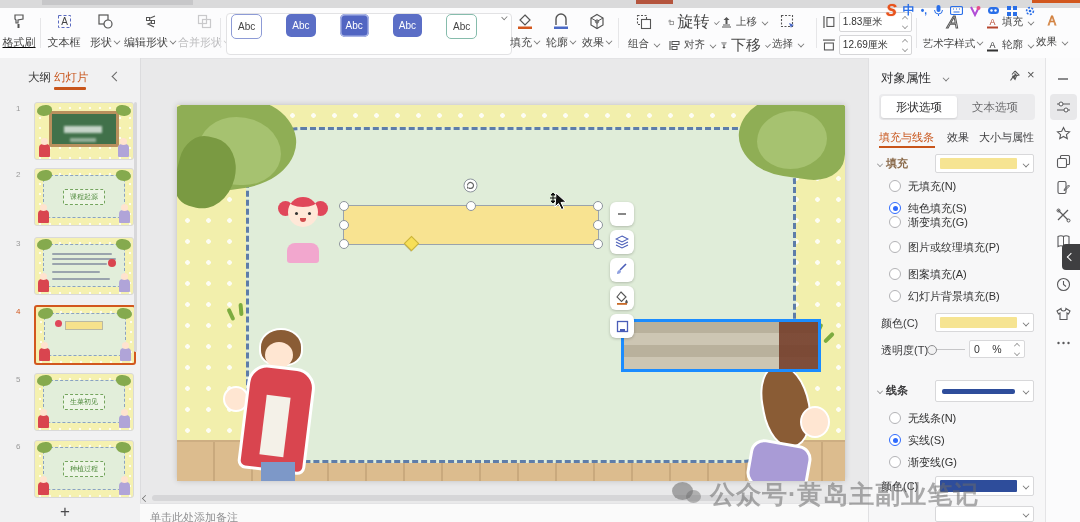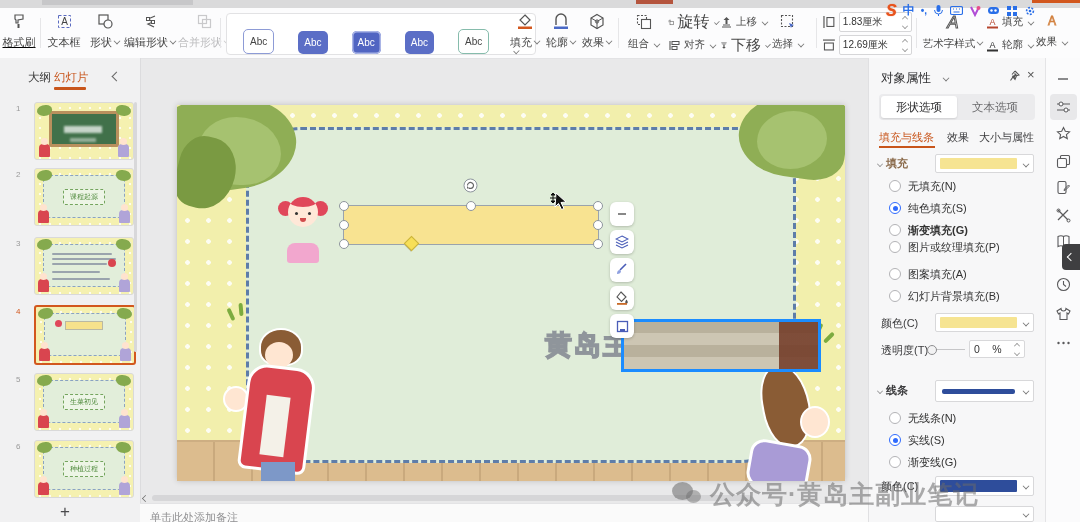--- a/index.html
+++ b/index.html
@@ -11,21 +11,21 @@
   #ribbon{position:absolute;left:0;top:8px;width:1080px;height:50px;background:#fcfcfd;border-bottom:1px solid #e3e3e5;}
   .rlbl{font-size:11px;color:#474747;white-space:nowrap;}
   .rgrp{position:absolute;top:0;height:50px;text-align:center;}
   .ric{display:block;margin:5px auto 2px;}
   .vdiv{position:absolute;top:10px;height:30px;width:1px;background:#e6e6e8;}
   .cv{display:inline-block;width:5px;height:5px;border-right:1.3px solid #777;border-bottom:1.3px solid #777;transform:rotate(45deg) scale(.8);margin-left:2px;vertical-align:2px;}
   .cvl{display:inline-block;width:6px;height:6px;border-left:1.6px solid #666;border-bottom:1.6px solid #666;transform:rotate(45deg);}
   .cvu{display:inline-block;width:5px;height:5px;border-left:1.2px solid #888;border-top:1.2px solid #888;transform:rotate(45deg) scale(.7);}
   .cvd{display:inline-block;width:5px;height:5px;border-right:1.2px solid #888;border-bottom:1.2px solid #888;transform:rotate(45deg) scale(.7);}
   .gray .rlbl{color:#bcbcbe;}
-  #style-gallery{position:absolute;left:226px;top:5px;width:276px;height:40px;background:#fff;border:1px solid #e2e2e4;border-radius:4px;display:flex;align-items:flex-end;padding:0 16px;gap:24px;}
+  #style-gallery{position:absolute;left:226px;top:5px;width:276px;height:40px;background:#fff;border:1px solid #e2e2e4;border-radius:4px;display:flex;align-items:flex-start;padding:0 4px;gap:24px;}
   .abc{width:40px;height:23px;border-radius:5px;font-size:10px;display:flex;align-items:center;justify-content:center;}
   .abc.blue{background:#5b6ec6;color:#fff;}
   .abc.w1{background:#fff;border:1.4px solid #8d9bd6;color:#444;}
   .abc.w2{background:#fff;border:1.4px solid #86bcac;color:#444;}
   .abc.press{background:#5165c2;box-shadow:inset 0 0 0 1.5px #aab5e6;}
   .mini-row{display:flex;align-items:center;gap:3px;justify-content:flex-start;height:20px;}
   .szbox{display:flex;align-items:center;width:66px;height:18px;background:#fff;border:1px solid #d6d6d8;border-radius:2px;font-size:10px;color:#333;padding:0 3px;justify-content:space-between;}
   .stepper{display:flex;flex-direction:column;line-height:4px;gap:1px;}
   
   #ime-bar{position:absolute;left:886px;top:2px;height:17px;display:flex;align-items:center;gap:6px;z-index:30;}
@@ -506,21 +506,20 @@
           </svg>
         </div>
       <div class="fbtn">
           <svg width="13" height="13" viewBox="0 0 13 13">
             <rect x="1.5" y="1.5" width="10" height="10" fill="none" stroke="#4a5db8" stroke-width="1.3"></rect>
             <rect x="4" y="9" width="5" height="2.5" fill="#4a5db8"></rect>
           </svg>
         </div>
     </div>
 
-    <div id="wordart">黄岛主</div>
     <div id="mosaic"></div>
 
     <div class="spark" style="left:52px;top:203px;transform:rotate(-25deg);"></div>
     <div class="spark" style="left:62px;top:198px;transform:rotate(-5deg);"></div>
     <div class="spark" style="left:640px;top:218px;transform:rotate(25deg);"></div>
     <div class="spark" style="left:650px;top:226px;transform:rotate(45deg);"></div>
 
     <div style="position:absolute;left:38px;top:221px;width:112px;height:155px;">
       <div class="skin" style="left:8px;top:60px;width:22px;height:22px;border:2.5px solid #fff;"></div>
       <div style="position:absolute;left:44px;top:2px;width:40px;height:34px;border-radius:50% 50% 40% 40%;background:#8a5c35;border:2.5px solid #fff;"></div>
@@ -570,21 +569,21 @@
     </div>
 
     <div class="prow" style="top:120px;">
         <span class="rad"></span>
         <span class="rlbl2">无填充(N)</span>
       </div>
     <div class="prow" style="top:142px;">
         <span class="rad sel"></span>
         <span class="rlbl2">纯色填充(S)</span>
       </div>
-    <div class="prow" style="top:164px;font-weight:bold;">
+    <div class="prow" style="top:156px;">
         <span class="rad"></span>
         <span class="rlbl2">渐变填充(G)</span>
       </div>
     <div class="prow" style="top:181px;">
         <span class="rad"></span>
         <span class="rlbl2">图片或纹理填充(P)</span>
       </div>
     <div class="prow" style="top:208px;">
         <span class="rad"></span>
         <span class="rlbl2">图案填充(A)</span>

